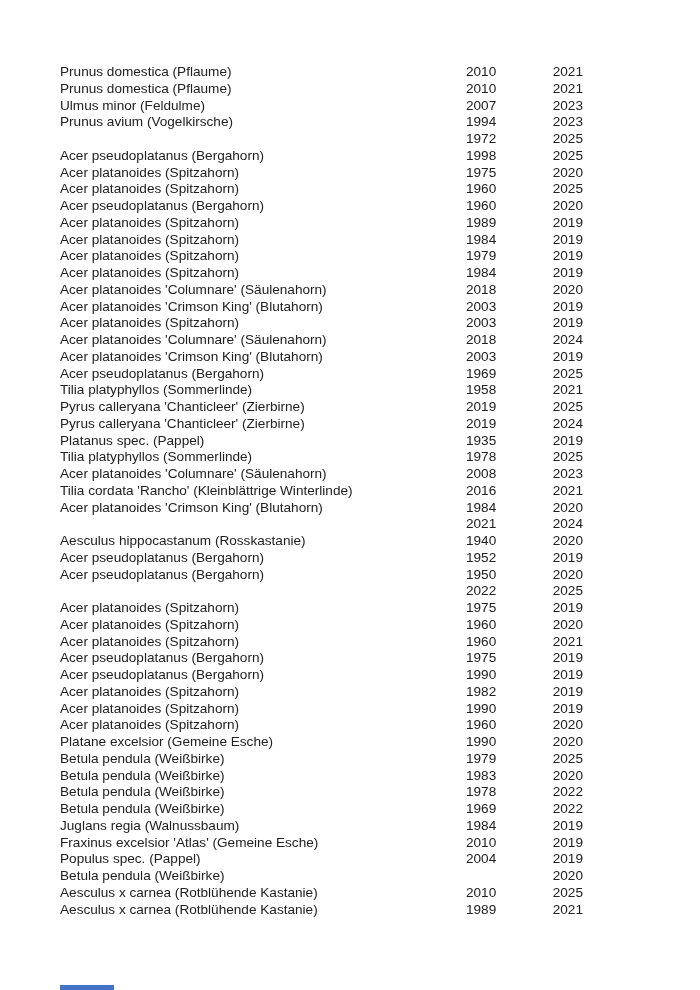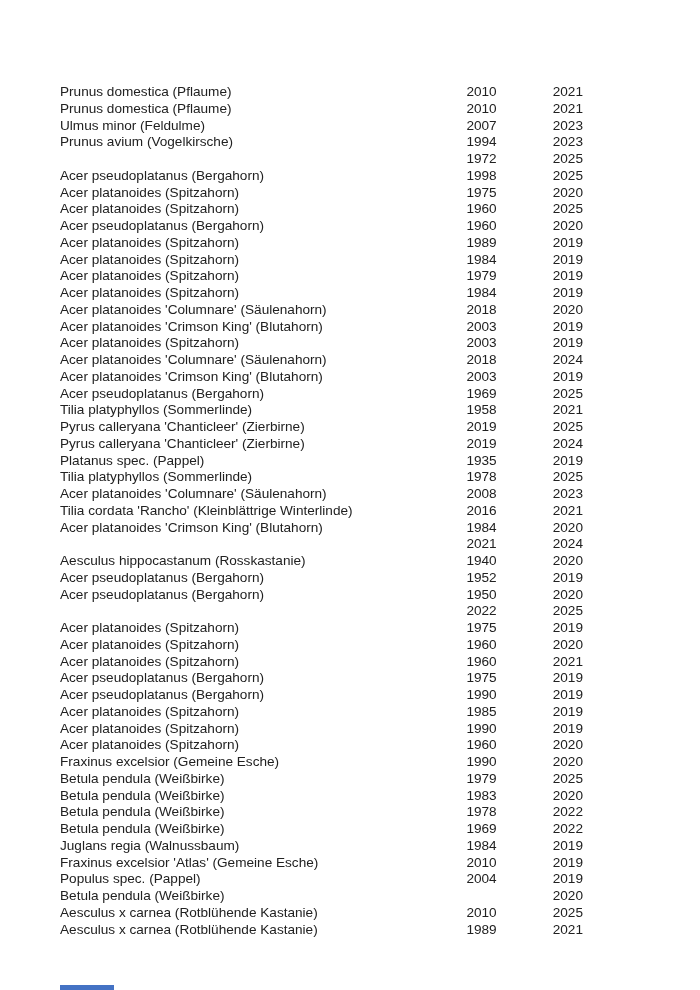--- a/index.html
+++ b/index.html
@@ -18,38 +18,37 @@
     font-family: "Liberation Sans", "DejaVu Sans", sans-serif;
     color: #212121;
   }
   .tree-table {
     position: absolute;
     left: 60px;
     top: 64px;
     width: 620px;
     font-size: 13.6px;
     line-height: 16.76px;
-    margin-top: 20px;
   }
   .row {
     position: relative;
     height: 16.76px;
     white-space: nowrap;
   }
   .cell-name {
     position: absolute;
     left: 0;
     top: 0;
   }
   .cell-y1 {
     position: absolute;
     left: 406px;
     top: 0;
     width: 31px;
-    text-align: center;
+    text-align: left;
   }
   .cell-y2 {
     position: absolute;
     left: 492px;
     top: 0;
     width: 31px;
     text-align: right;
   }
   .bottom-partial {
     position: absolute;
@@ -278,38 +277,38 @@
   </div>
 
   <div class="row">
     <span class="cell-name">Acer pseudoplatanus (Bergahorn)</span>
     <span class="cell-y1">1990</span>
     <span class="cell-y2">2019</span>
   </div>
 
   <div class="row">
     <span class="cell-name">Acer platanoides (Spitzahorn)</span>
-    <span class="cell-y1">1985</span>
+    <span class="cell-y1">1982</span>
     <span class="cell-y2">2019</span>
   </div>
 
   <div class="row">
     <span class="cell-name">Acer platanoides (Spitzahorn)</span>
     <span class="cell-y1">1990</span>
     <span class="cell-y2">2019</span>
   </div>
 
   <div class="row">
     <span class="cell-name">Acer platanoides (Spitzahorn)</span>
     <span class="cell-y1">1960</span>
     <span class="cell-y2">2020</span>
   </div>
 
   <div class="row">
-    <span class="cell-name">Fraxinus excelsior (Gemeine Esche)</span>
+    <span class="cell-name">Platane excelsior (Gemeine Esche)</span>
     <span class="cell-y1">1990</span>
     <span class="cell-y2">2020</span>
   </div>
 
   <div class="row">
     <span class="cell-name">Betula pendula (Weißbirke)</span>
     <span class="cell-y1">1979</span>
     <span class="cell-y2">2025</span>
   </div>
 

